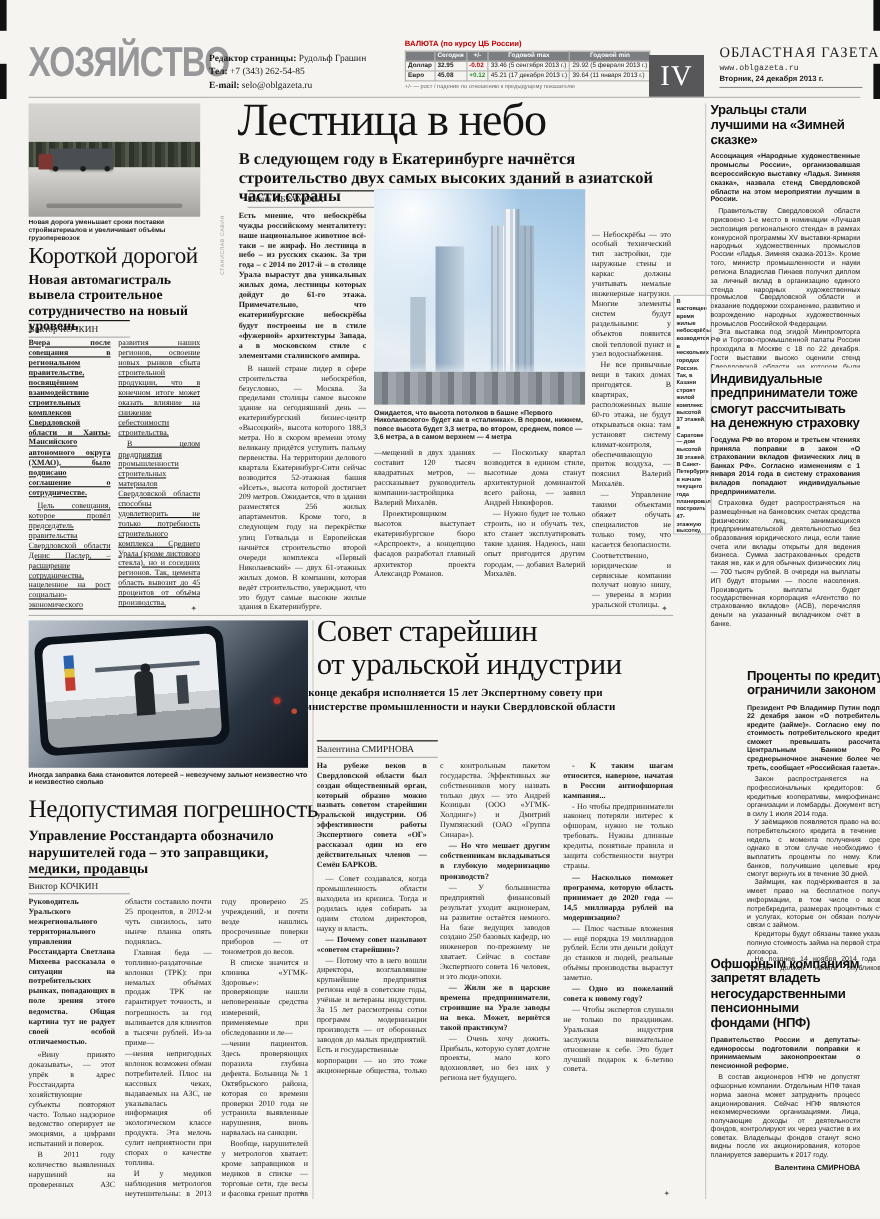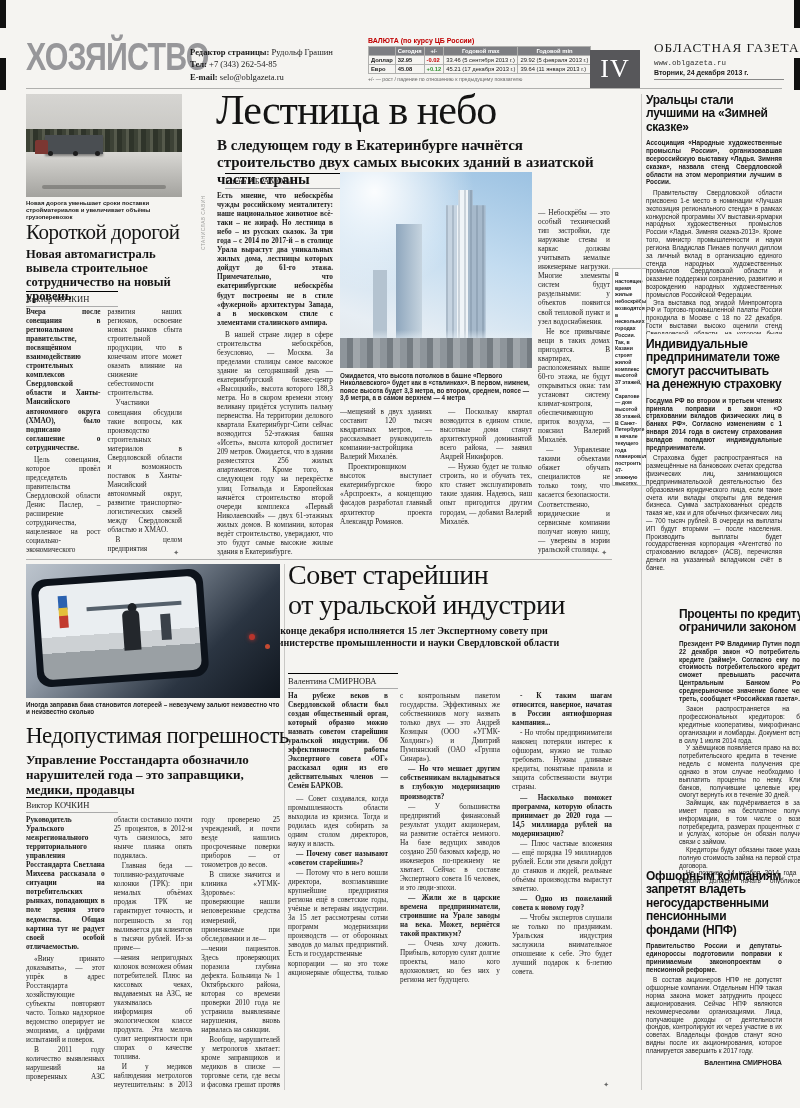--- a/index.html
+++ b/index.html
@@ -162,24 +162,23 @@
     <div class="cab"></div>
     <div class="wheel" style="left:14%;"></div>
     <div class="wheel" style="left:30%;"></div>
     <div class="wheel" style="left:44%;"></div>
   </div>
   <div class="abs vcredit" style="left:201px;top:170px;height:80px;">СТАНИСЛАВ САВИН</div>
   <div class="abs caption" style="left:26px;top:200px;width:156px;height:21px;font-size:6px;">Новая дорога уменьшает сроки поставки стройматериалов и увеличивает объёмы грузоперевозок</div>
   <div class="abs headline" style="left:26px;top:220px;font-size:21px;letter-spacing:-.5px;">Короткой дорогой</div>
   <div class="abs subtitle" style="left:26px;top:247px;width:156px;font-size:12.5px;line-height:1.12;">Новая автомагистраль вывела строительное сотрудничество на новый уровень</div>
   <div class="abs byline" style="left:26px;top:291px;width:92px;">Виктор КОЧКИН</div>
-  <div class="abs body-text cols2" style="left:26px;top:307px;width:156px;height:251px;">
+  <div class="abs body-text cols2" style="left:26px;top:307px;width:156px;height:251px;text-decoration:underline;">
     <p class="lead">Вчера после совещания в региональном правительстве, посвящённом взаимодействию строительных комплексов Свердловской области и Ханты-Мансийского автономного округа (ХМАО), было подписано соглашение о сотрудничестве.</p>
     <p>Цель совещания, которое провёл председатель правительства Свердловской области Денис Паслер, – расширение сотрудничества, нацеленное на рост социально-экономического развития наших регионов, освоение новых рынков сбыта строительной продукции, что в конечном итоге может оказать влияние на снижение себестоимости строительства.</p>
-    <p>Участники совещания обсудили такие вопросы, как производство строительных материалов в Свердловской области и возможность поставок в Ханты-Мансийский автономный округ, развитие транспортно-логистических связей между Свердловской областью и ХМАО.</p>
     <p>В целом предприятия промышленности строительных материалов Свердловской области способны удовлетворить не только потребность строительного комплекса Среднего Урала (кроме листового стекла), но и соседних регионов. Так, цемента область вывозит до 45 процентов от объёма производства, нерудных строительных материалов – до 35 процентов, сборных железобетонных изделий и конструкций – до 25 процентов от объёма производства.</p>
 
     <span class="endmark">✦</span>
   </div>
 
   <div class="abs subtitle" style="left:217px;top:137px;width:392px;font-size:15px;line-height:1.13;">В следующем году в Екатеринбурге начнётся строительство двух самых высоких зданий в азиатской части страны</div>
   <div class="abs headline" style="left:216px;top:86px;font-size:42px;letter-spacing:-1px;">Лестница в небо</div>
   <div class="abs byline" style="left:225px;top:173px;width:116px;">Елена АБРАМОВА</div>
 
   <div class="abs body-text" style="left:217px;top:191px;width:116px;height:367px;">

